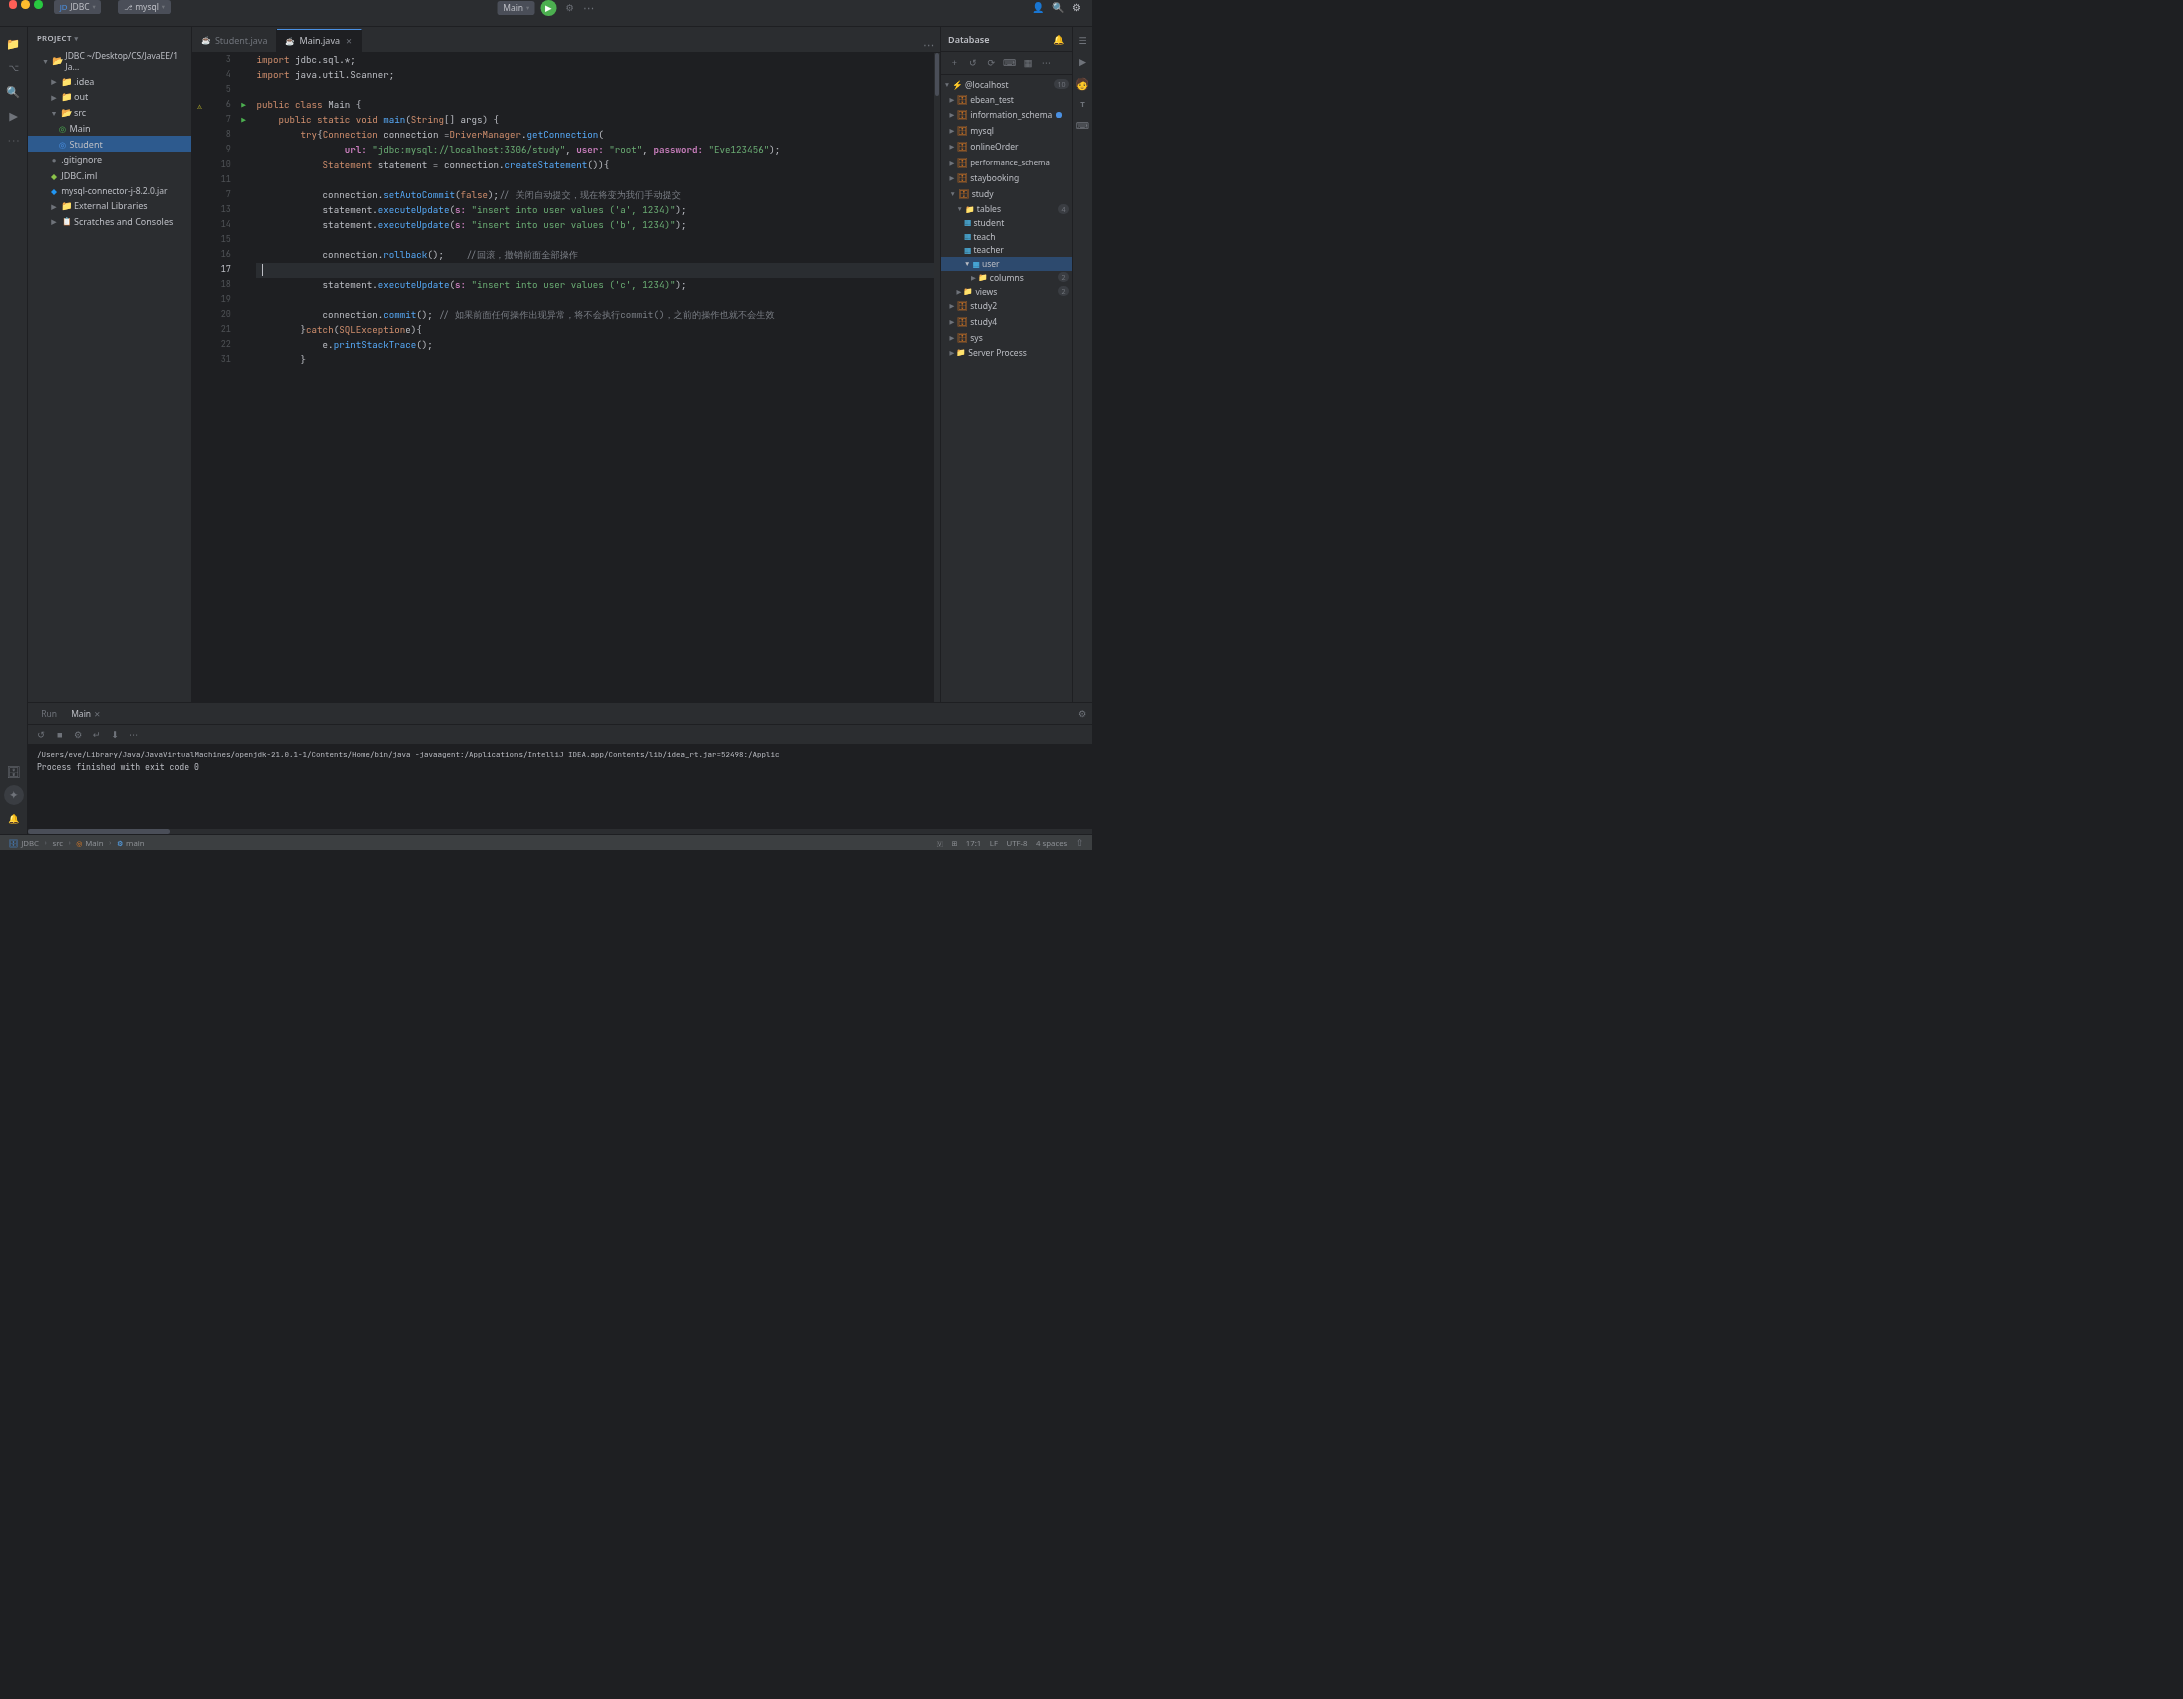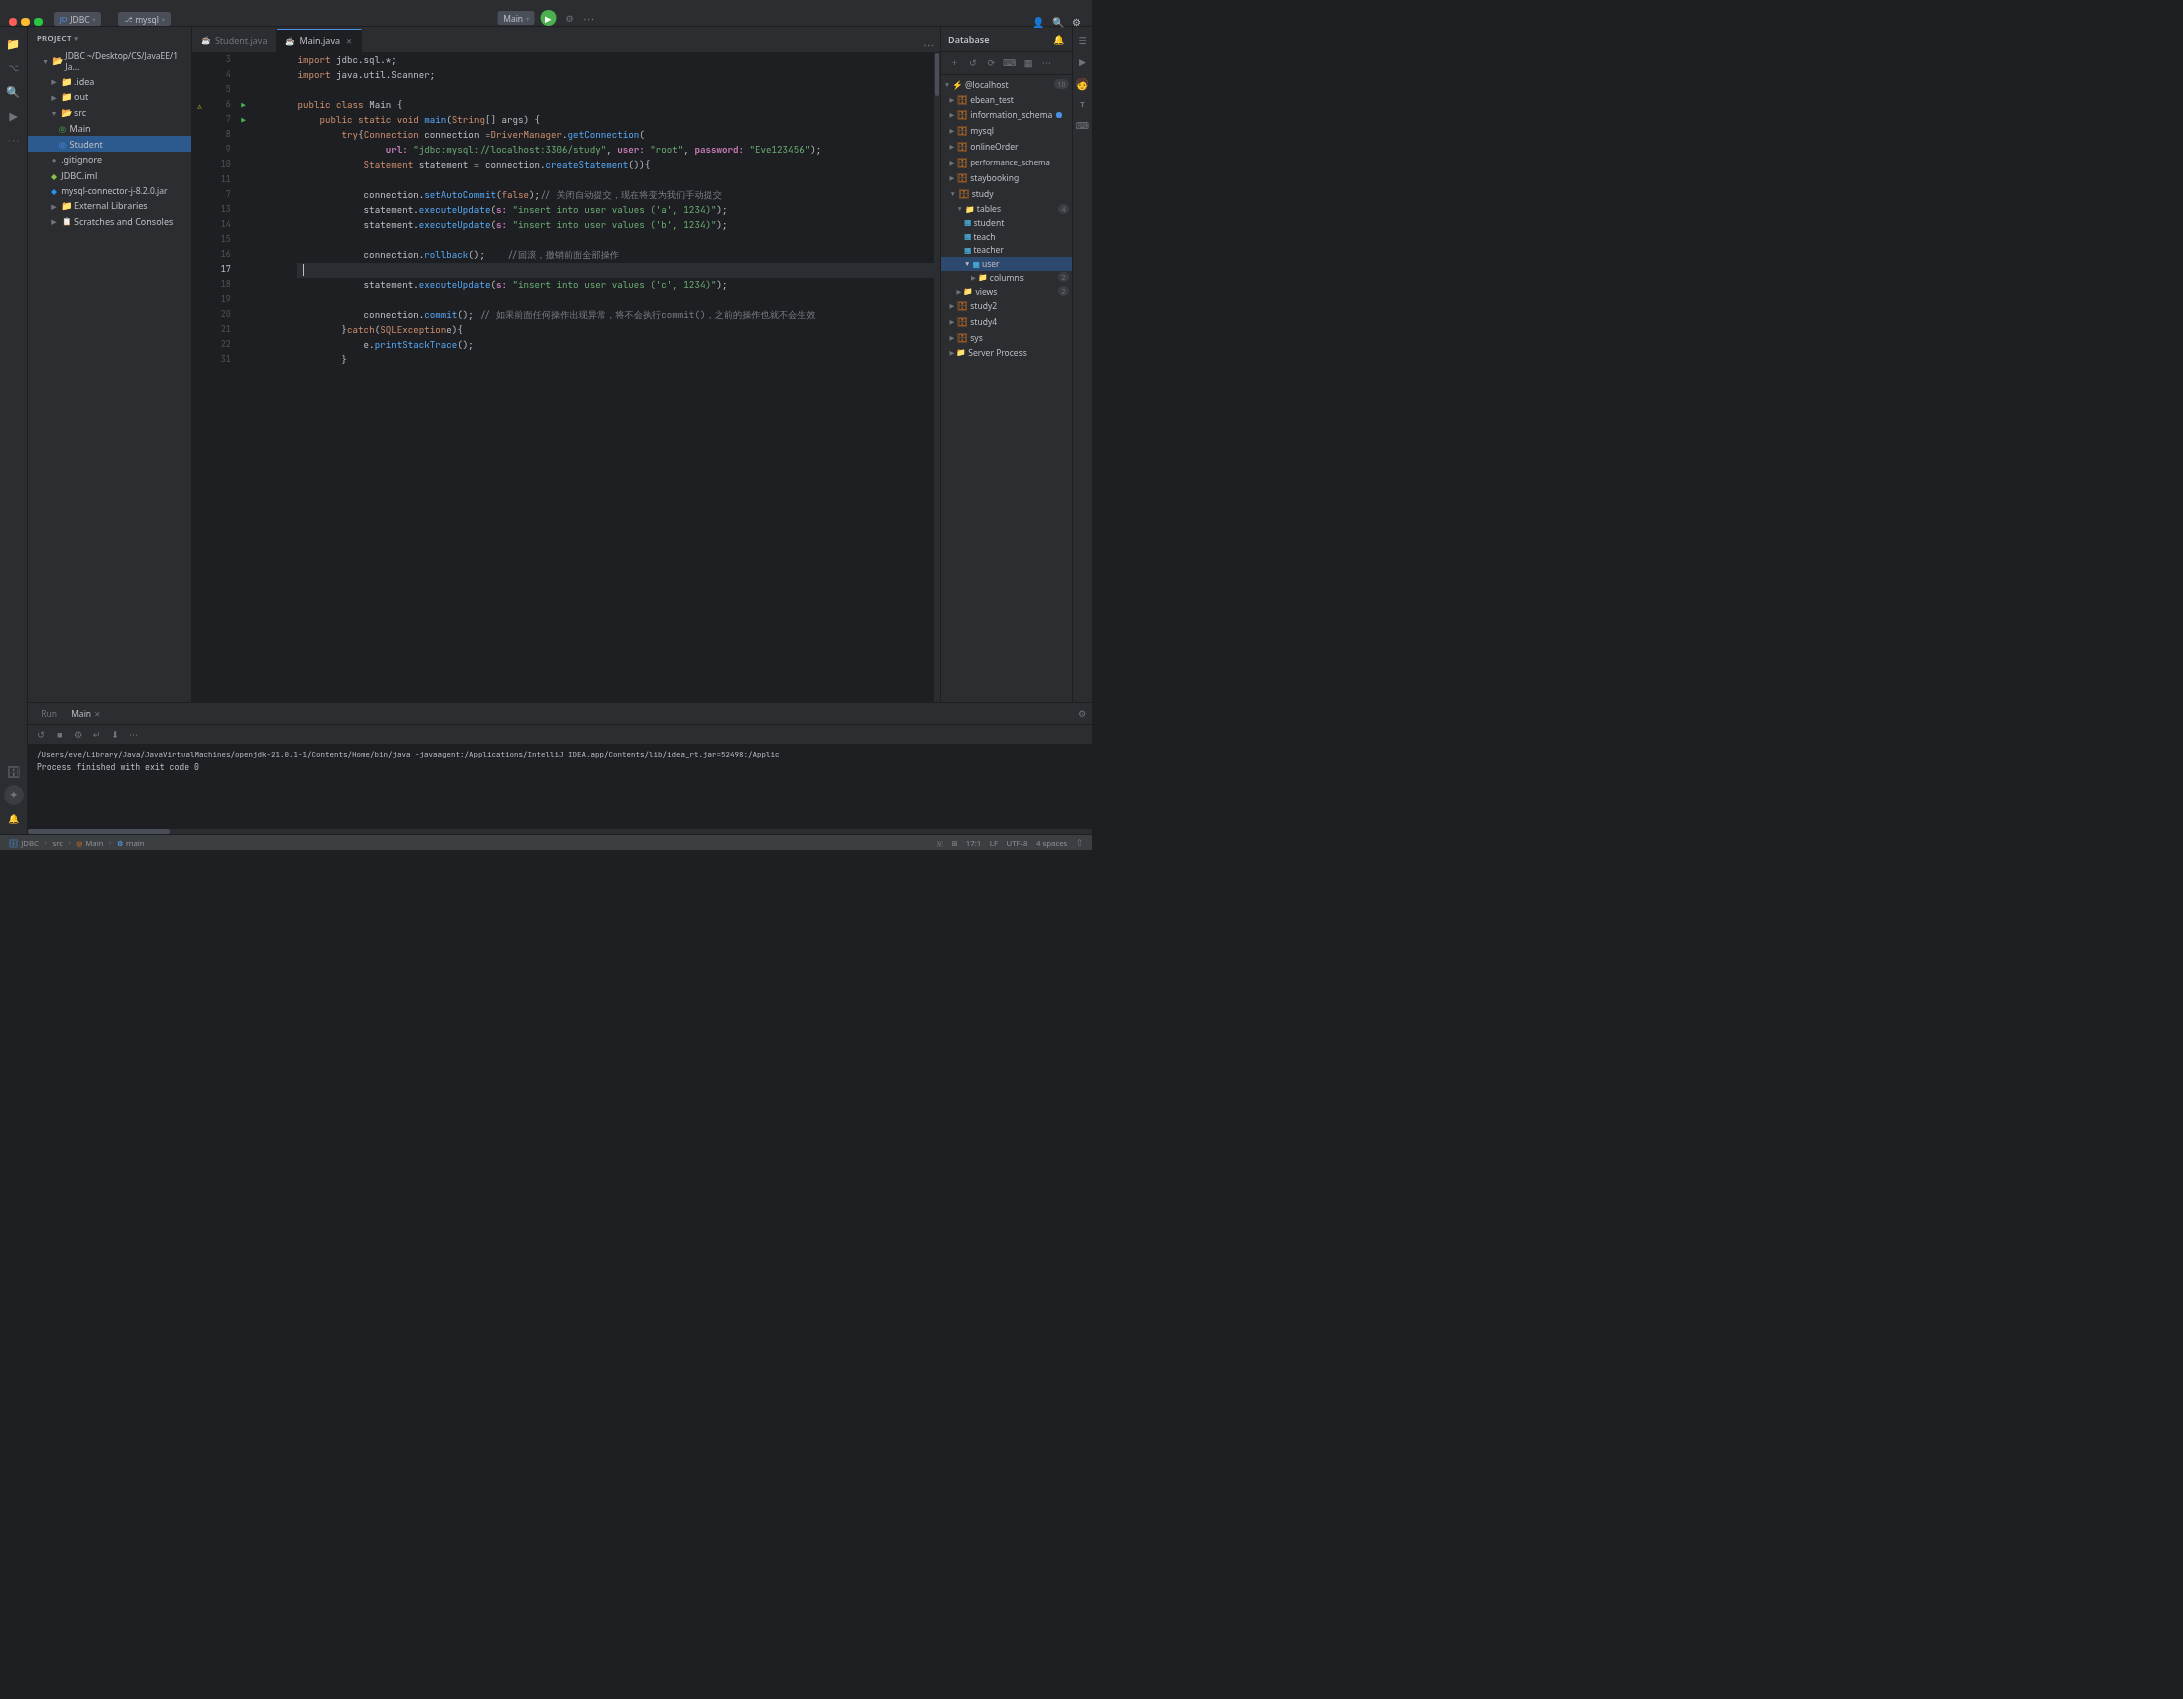--- a/index.html
+++ b/index.html
@@ -12,21 +12,21 @@
       height: 850px;
       overflow: hidden;
       position: relative;
     }
 
     
     .titlebar {
       height: 27px;
       background: #2b2d30;
       display: flex;
-      align-items: flex-end;
+      align-items: flex-start;
       padding: 0 8.5px;
       gap: 5.7px;
       border-bottom: 0.7px solid #1e1f22;
       position: relative;
     }
     .traffic-lights {
       display: flex;
       gap: 4.3px;
       margin-right: 5.7px;
     }
@@ -226,21 +226,20 @@
       flex: 1;
       padding: 0 0 0 5.7px;
       overflow: hidden;
       line-height: 1.6;
     }
     .code-line {
       height: 15px;
       display: flex;
       align-items: center;
       white-space: nowrap;
-      margin-left: 41px;
     }
     .code-line.current-line {
       background: #2a2d31;
     }
     .kw { color: #cf8e6d; }
     .fn { color: #56a8f5; }
     .str { color: #6aab73; }
     .comment { color: #7a7e85; }
     .type { color: #cf8e6d; }
     .param { color: #c77dbb; font-weight: bold; }

